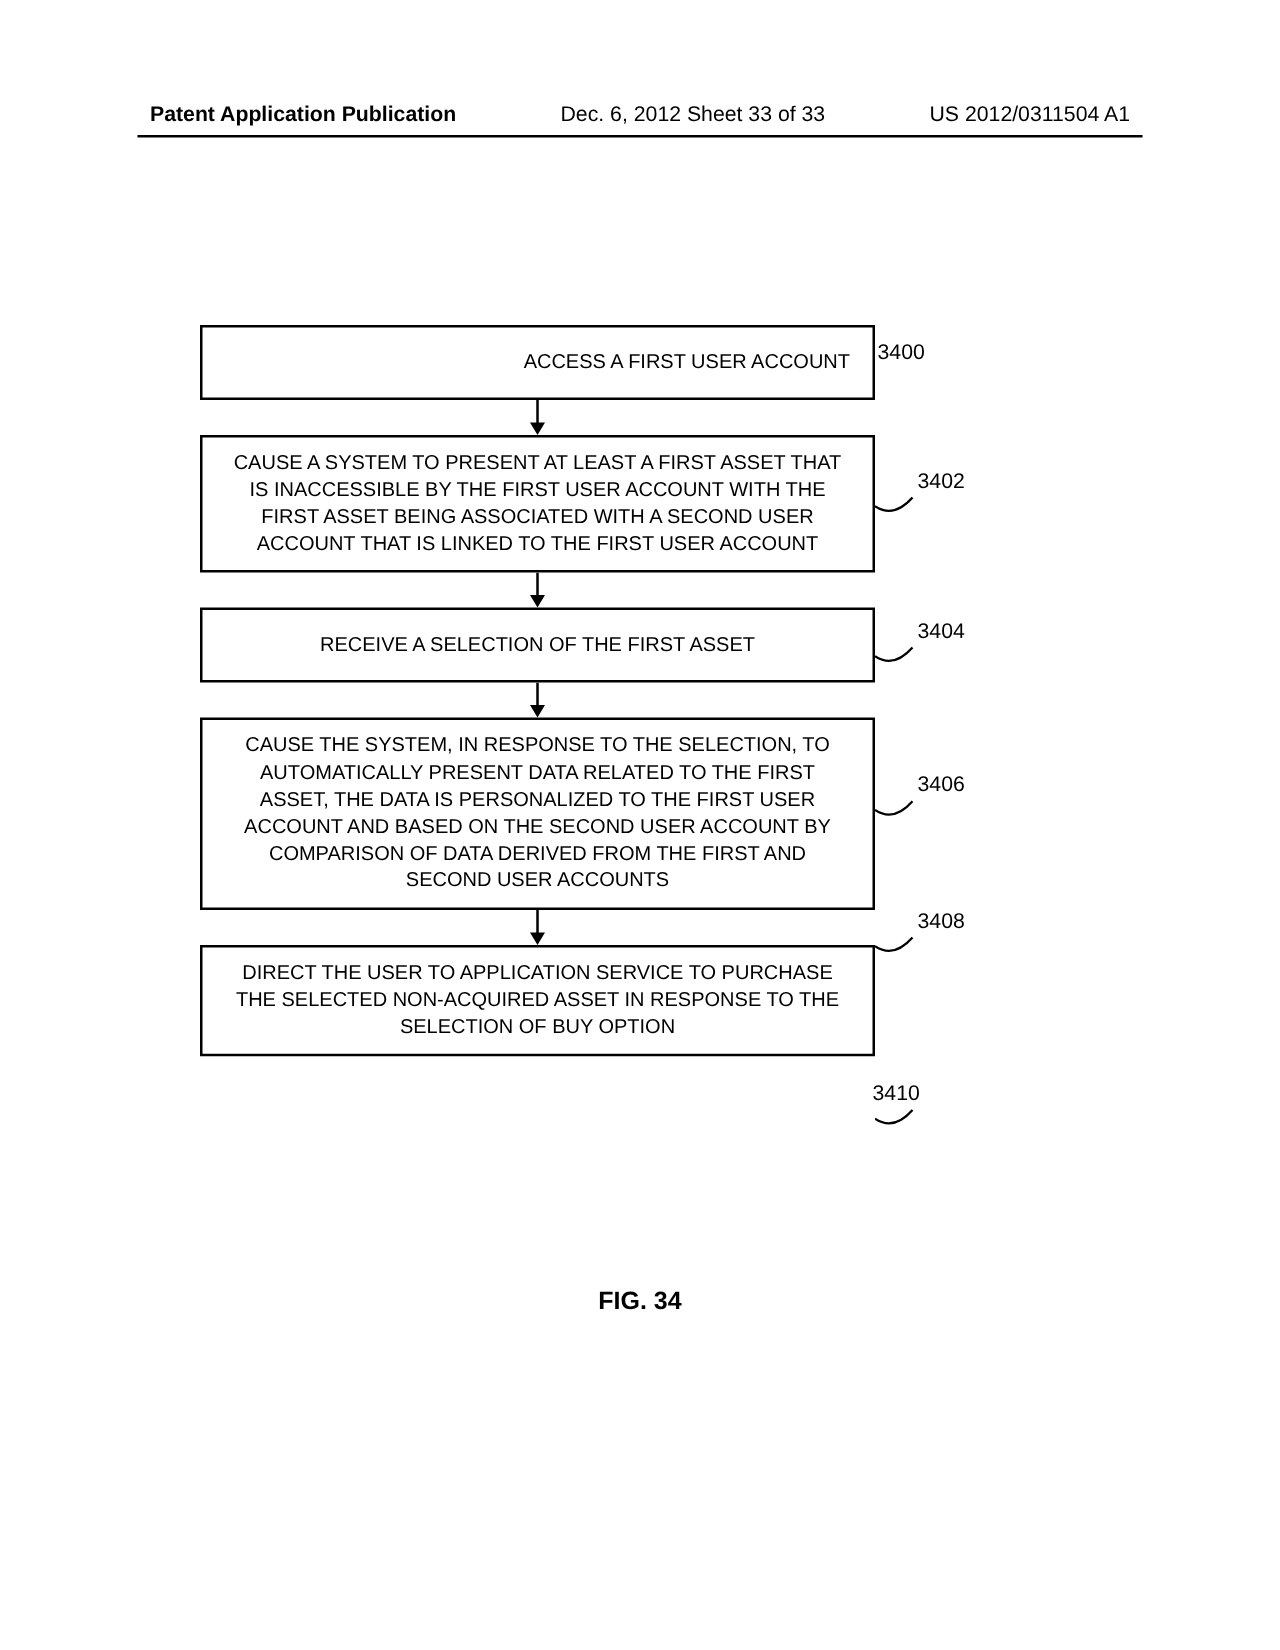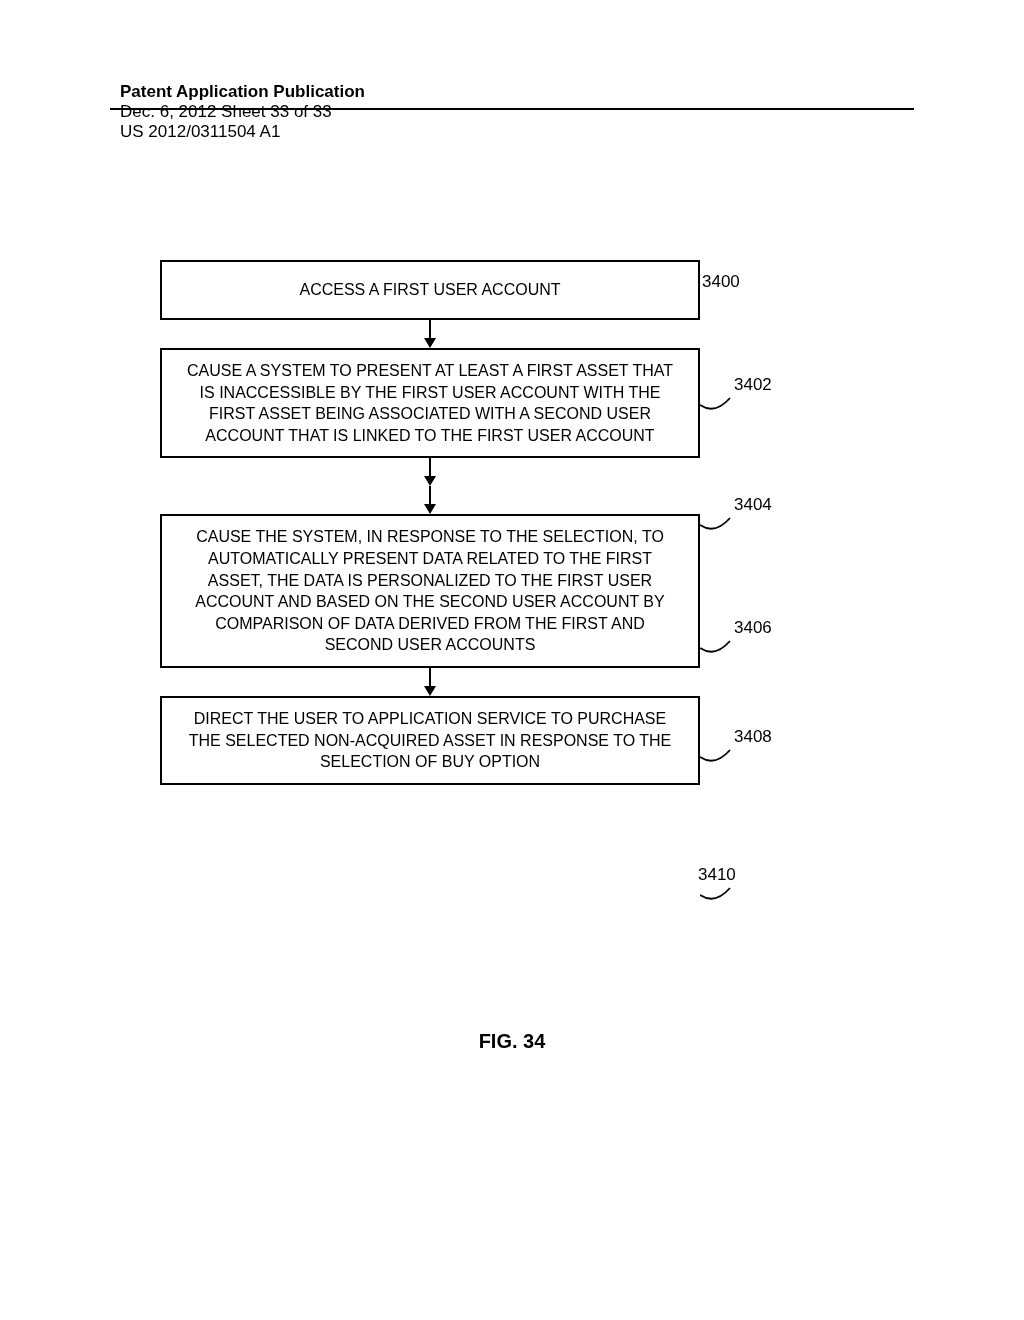--- a/index.html
+++ b/index.html
@@ -15,21 +15,20 @@
       position: relative;
     }
     .header {
       position: absolute;
       top: 82px;
       left: 0;
       width: 100%;
       display: flex;
       justify-content: space-between;
       padding: 0 120px;
-      flex-direction: column;
     }
     .header-left {
       font-weight: bold;
       font-size: 17px;
     }
     .header-center {
       font-size: 17px;
     }
     .header-right {
       font-size: 17px;
@@ -121,21 +120,21 @@
 <div class="pointer-arrow">
   <svg width="44" height="40">
     <line class="pointer-line" x1="34" y1="6" x2="10" y2="30"></line>
     <polygon class="pointer-head" points="10,30 20,26 14,20"></polygon>
   </svg>
 </div>
 <div class="pointer-label">3400</div>
 
 <div class="flowchart-area">
 
-  <div class="flow-box" style="height:60px; display:flex; align-items:center; justify-content:center;">
+  <div class="flow-box" style="height:60px; display:flex; align-items:center; justify-content:flex-end;">
     <span>ACCESS A FIRST USER ACCOUNT</span>
   </div>
   <div class="box-label" style="top:379px; position:fixed; left:auto;">3402</div>
 
   <div class="flow-arrow">
     <svg width="20" height="28">
       <line x1="10" y1="0" x2="10" y2="20" stroke="black" stroke-width="2"></line>
       <polygon points="10,28 4,18 16,18" fill="black"></polygon>
     </svg>
   </div>
@@ -144,20 +143,23 @@
     <span>CAUSE A SYSTEM TO PRESENT AT LEAST A FIRST ASSET THAT IS INACCESSIBLE BY THE FIRST USER ACCOUNT WITH THE FIRST ASSET BEING ASSOCIATED WITH A SECOND USER ACCOUNT THAT IS LINKED TO THE FIRST USER ACCOUNT</span>
   </div>
 
   <div class="flow-arrow">
     <svg width="20" height="28">
       <line x1="10" y1="0" x2="10" y2="20" stroke="black" stroke-width="2"></line>
       <polygon points="10,28 4,18 16,18" fill="black"></polygon>
     </svg>
   </div>
 
+  <div class="flow-box" style="height:60px; display:flex; align-items:center; justify-content:center;">
+    <span>RECEIVE A SELECTION OF THE FIRST ASSET</span>
+  </div>
 
   <div class="flow-arrow">
     <svg width="20" height="28">
       <line x1="10" y1="0" x2="10" y2="20" stroke="black" stroke-width="2"></line>
       <polygon points="10,28 4,18 16,18" fill="black"></polygon>
     </svg>
   </div>
 
   <div class="flow-box" style="min-height:115px; display:flex; align-items:center; justify-content:flex-start;">
     <span>CAUSE THE SYSTEM, IN RESPONSE TO THE SELECTION, TO AUTOMATICALLY PRESENT DATA RELATED TO THE FIRST ASSET, THE DATA IS PERSONALIZED TO THE FIRST USER ACCOUNT AND BASED ON THE SECOND USER ACCOUNT BY COMPARISON OF DATA DERIVED FROM THE FIRST AND SECOND USER ACCOUNTS</span>

